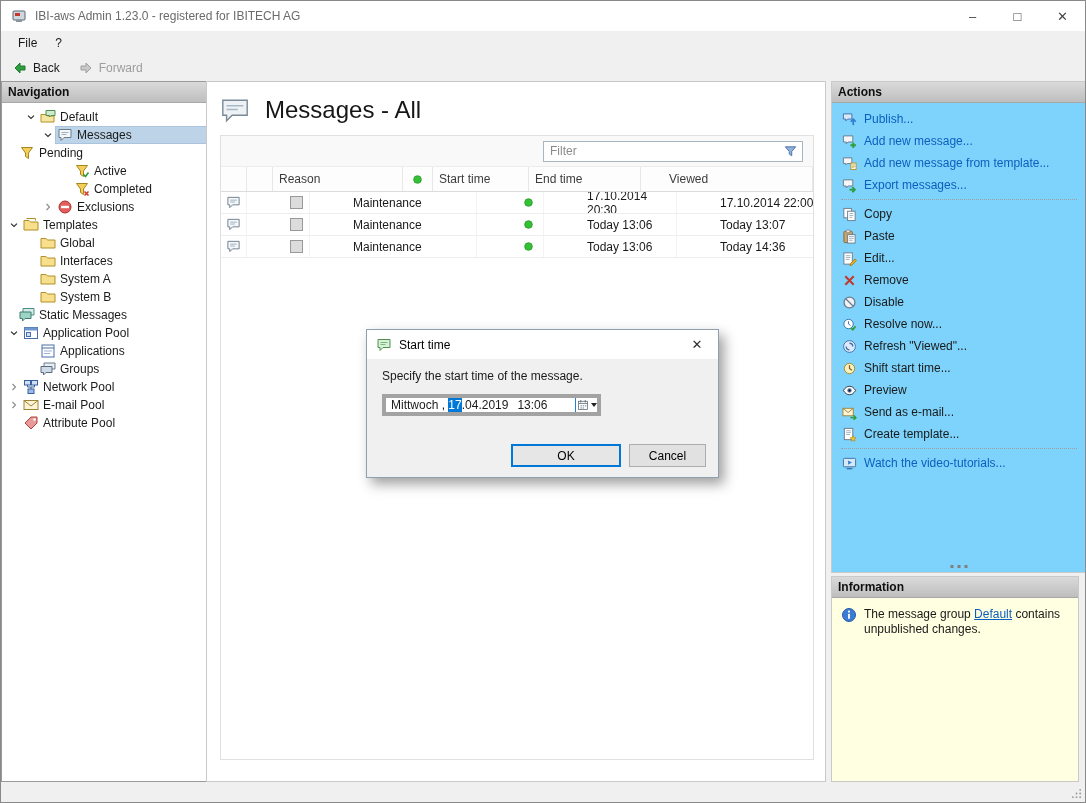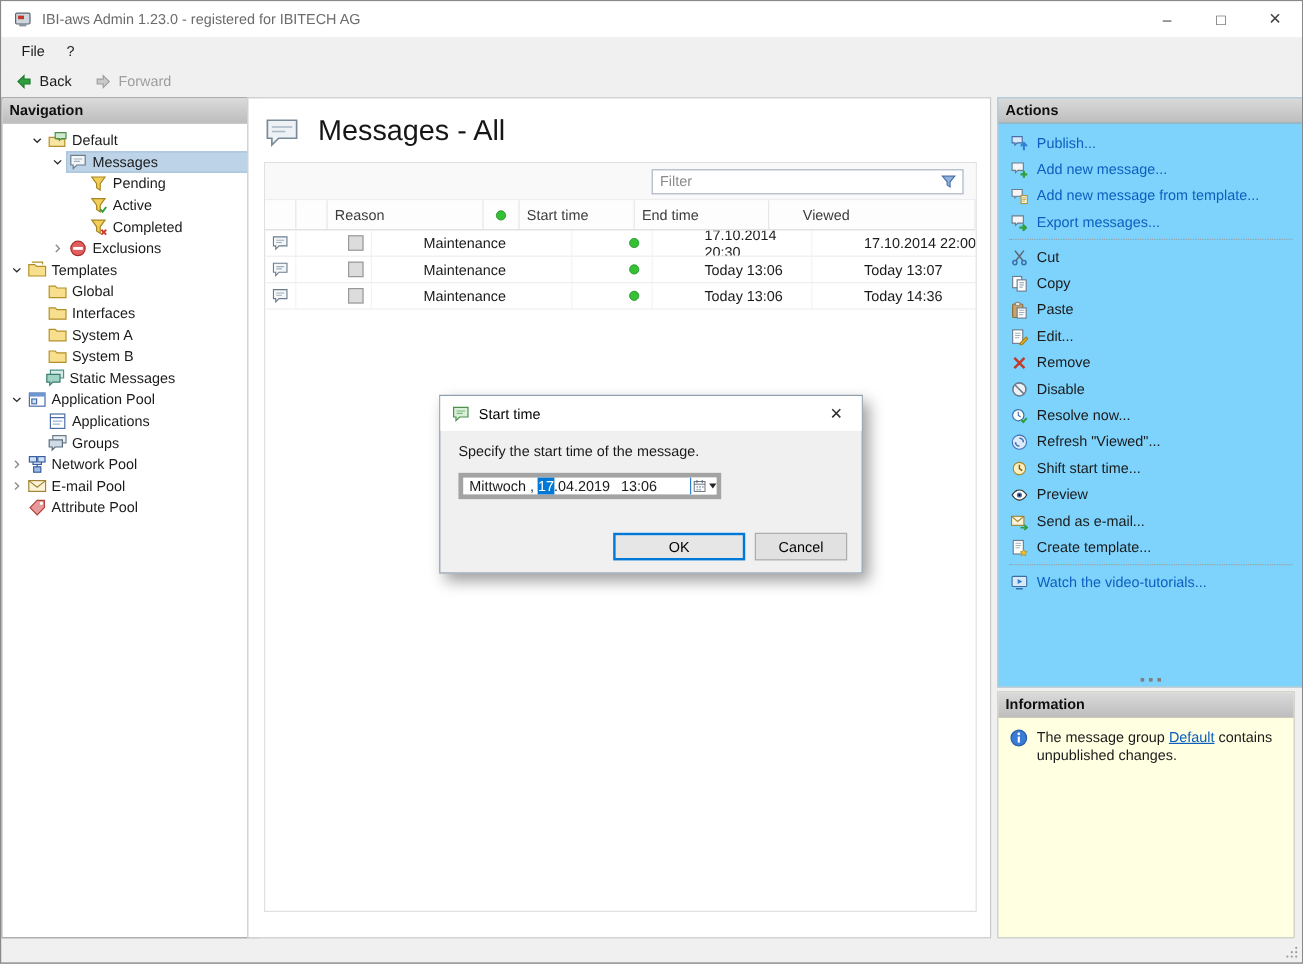--- a/index.html
+++ b/index.html
@@ -176,21 +176,21 @@
           <span class="hl">
             <span class="icon">
               <svg viewBox="0 0 16 16">
                 <path d="M2 2.5h12v8H7l-3 3v-3H2z" fill="#f4f6f8" stroke="#6b7c8d"></path>
                 <path d="M4.5 5.5h7M4.5 7.5h5" stroke="#9fb0c0" fill="none"></path>
               </svg>
             </span>
             <span class="tree-label">Messages</span>
           </span>
         </div>
-        <div class="tree-row" style="padding-left: 55px;">
+        <div class="tree-row" style="">
           <span class="chevron"></span>
           <span class="hl">
             <span class="icon">
               <svg viewBox="0 0 16 16">
                 <path d="M2.5 2.5h11L9.5 8v5.5l-3-2V8z" fill="#f3cf5a" stroke="#a8861f"></path>
               </svg>
             </span>
             <span class="tree-label">Pending</span>
           </span>
         </div>
@@ -287,21 +287,21 @@
           <span class="chevron"></span>
           <span class="hl">
             <span class="icon">
               <svg viewBox="0 0 16 16">
                 <path d="M1 3.5h5l1.5 1.5H15v8H1z" fill="#f7df8e" stroke="#b39027"></path>
               </svg>
             </span>
             <span class="tree-label">System B</span>
           </span>
         </div>
-        <div class="tree-row" style="padding-left: 19px;">
+        <div class="tree-row" style="padding-left: 0;">
           <span class="chevron"></span>
           <span class="hl">
             <span class="icon">
               <svg viewBox="0 0 16 16">
                 <path d="M4 1.5h11v6.5H9l-2 2V8H4z" fill="#d6ebe8" stroke="#4a8f88"></path>
                 <path d="M1 5h11v6.5H6l-2.5 2.5V11.5H1z" fill="#9fd3c4" stroke="#3c7d70"></path>
               </svg>
             </span>
             <span class="tree-label">Static Messages</span>
           </span>
@@ -599,30 +599,20 @@
           <span class="icon">
             <svg viewBox="0 0 16 16">
               <path d="M1.5 2h10v6.5H6.5L4.5 10.5V8.5H1.5z" fill="#f4f6f8" stroke="#6b7c8d"></path>
               <path d="M8 12.5h5" stroke="#2e9e3e" stroke-width="2"></path>
               <path d="M11 9.8l2.7 2.7-2.7 2.7" fill="none" stroke="#2e9e3e" stroke-width="2"></path>
             </svg>
           </span>
           <span class="action-label">Export messages...</span>
         </div>
         <div class="action-divider"></div>
-        <div class="action-item">
-          <span class="icon">
-            <svg viewBox="0 0 16 16">
-              <path d="M4 2l7.2 9M12 2 4.8 11" stroke="#5b6570" stroke-width="1.3" fill="none"></path>
-              <circle cx="4" cy="12.6" r="1.9" fill="none" stroke="#3a6ea5" stroke-width="1.3"></circle>
-              <circle cx="12" cy="12.6" r="1.9" fill="none" stroke="#3a6ea5" stroke-width="1.3"></circle>
-            </svg>
-          </span>
-          <span class="action-label">Cut</span>
-        </div>
         <div class="action-item">
           <span class="icon">
             <svg viewBox="0 0 16 16">
               <rect x="2" y="1.5" width="8" height="10" fill="#fff" stroke="#6b7c8d"></rect>
               <rect x="6" y="4.5" width="8" height="10" fill="#fff" stroke="#6b7c8d"></rect>
               <path d="M8 7h4M8 9h4M8 11h3" stroke="#9fb0c0"></path>
             </svg>
           </span>
           <span class="action-label">Copy</span>
         </div>

